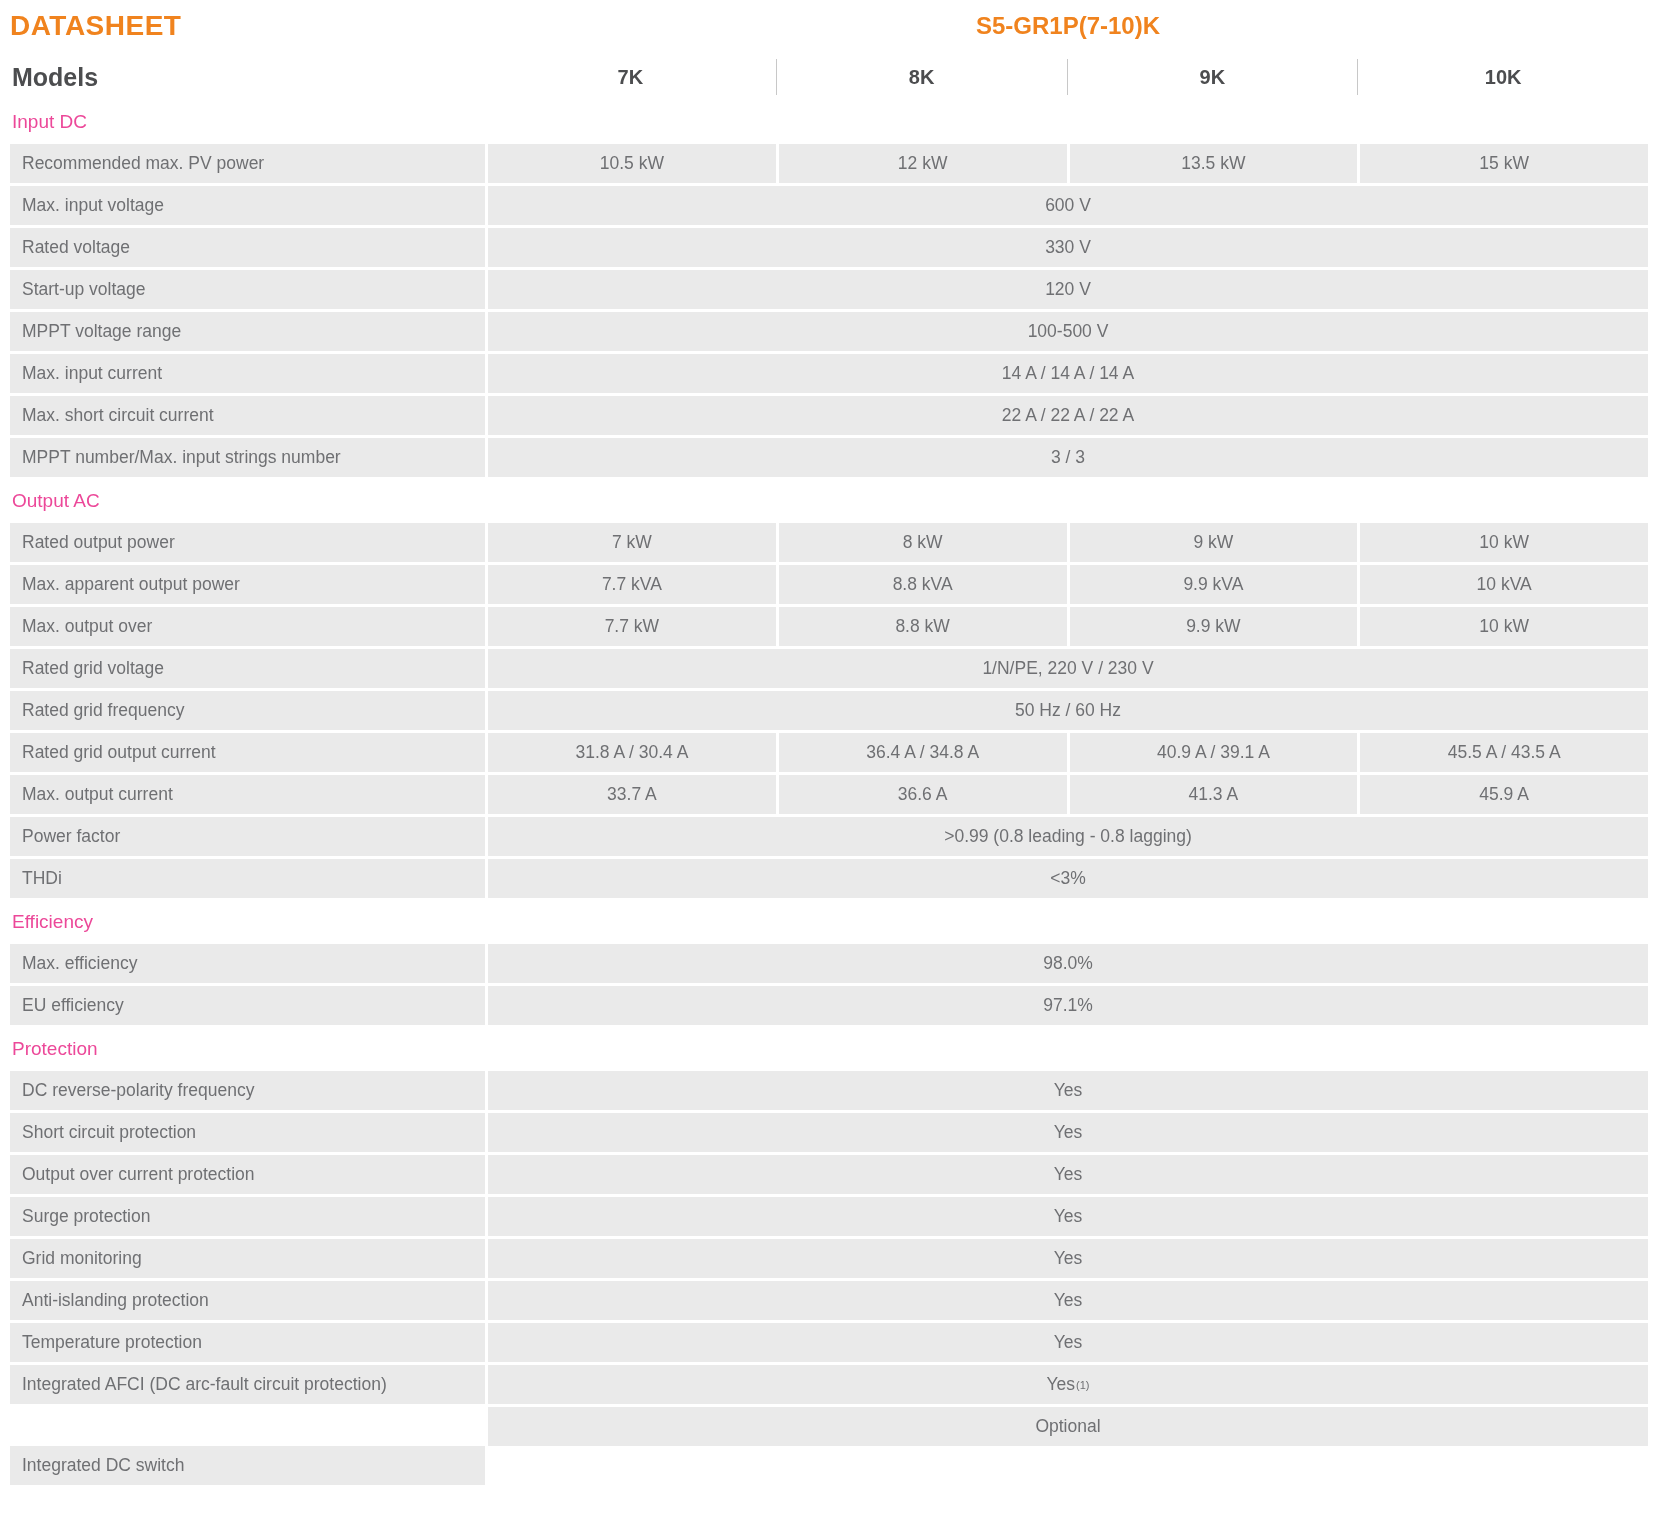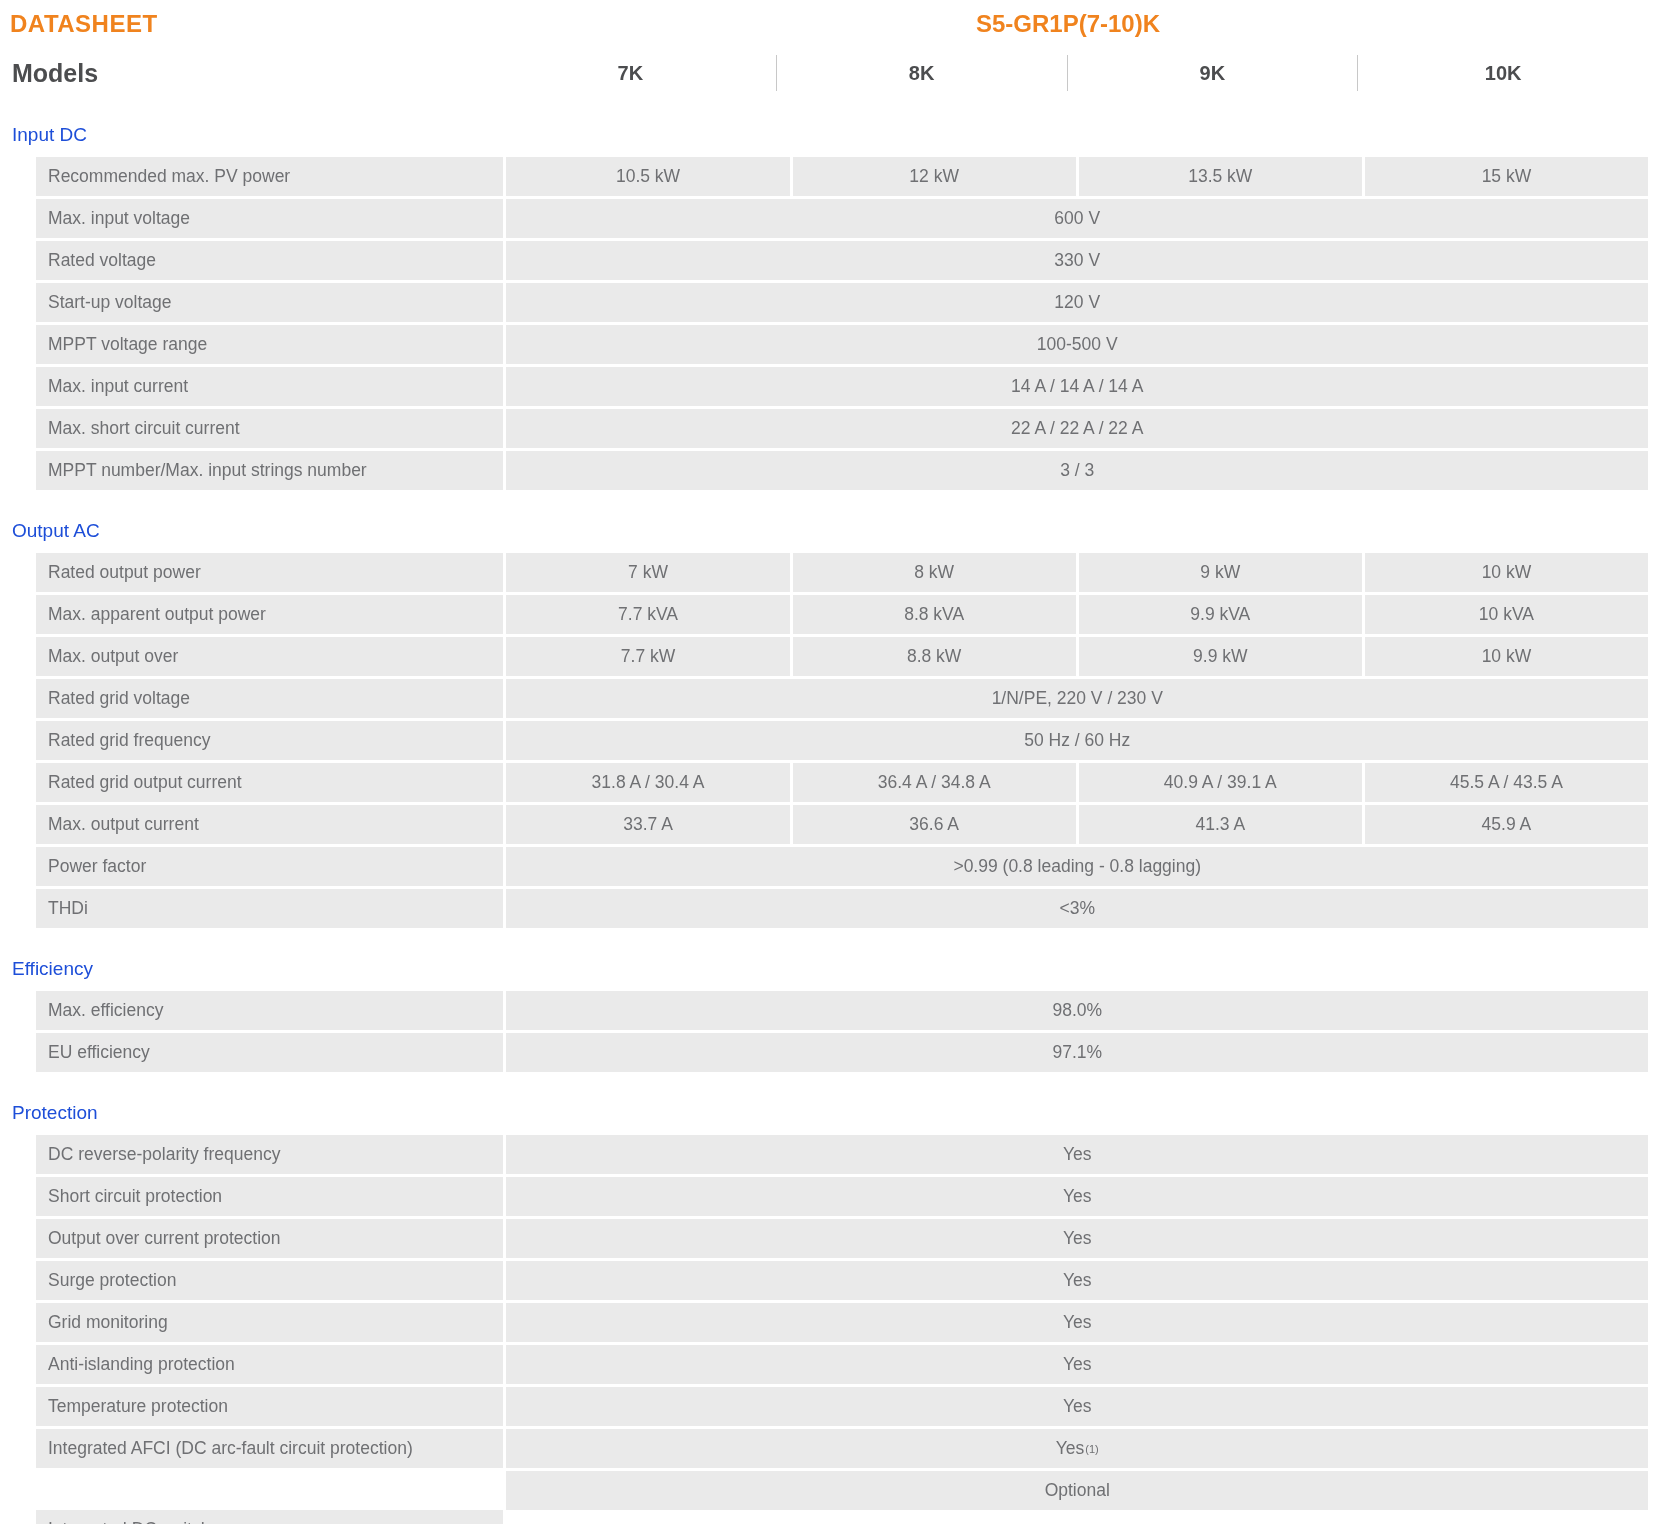--- a/index.html
+++ b/index.html
@@ -12,43 +12,43 @@
     -webkit-font-smoothing: antialiased;
   }
   .grid {
     display: grid;
     grid-template-columns: 29% 1fr 1fr 1fr 1fr;
     column-gap: 3px;
   }
   
   .topbar { margin-bottom: 14px; align-items: center; }
   .t-label {
-    font-size: 24px; font-weight: bold; color: #f0831e;
+    font-size: 28px; font-weight: bold; color: #f0831e;
     letter-spacing: 0.5px;
   }
   .t-title {
     grid-column: 2 / 6;
     text-align: center;
     font-size: 24px; font-weight: bold; color: #f0831e;
   }
   
   .models-row { column-gap: 0; margin-bottom: 10px; align-items: center; height: 42px; }
   .m-label { font-size: 25px; font-weight: bold; color: #4c4d4f; padding-left: 2px; }
   .m-cell {
     text-align: center; font-size: 20px; font-weight: bold; color: #4c4d4f;
     height: 36px; line-height: 36px;
   }
   .m-cell.divided { border-left: 1px solid #c8c8c8; }
   
   .section-title {
-    font-size: 19px; color: #1d4ed8;
-    margin: 30px 0 11px 2px;
-  }
-  
-  .spec-row { margin-bottom: 3px; margin-left: 26px; }
+    font-size: 19px; color: #ec4899;
+    margin: 13px 0 11px 2px;
+  }
+  
+  .spec-row { margin-bottom: 3px; }
   .cell {
     background: #eaeaea;
     height: 39px;
     display: flex; align-items: center;
     font-size: 17.5px;
   }
   .cell.label { padding-left: 12px; justify-content: flex-start; }
   .cell.value { justify-content: center; text-align: center; }
   .cell.merged { grid-column: 2 / 6; justify-content: center; text-align: center; }
   sup { font-size: 11px; line-height: 0; margin-left: 1px; }

